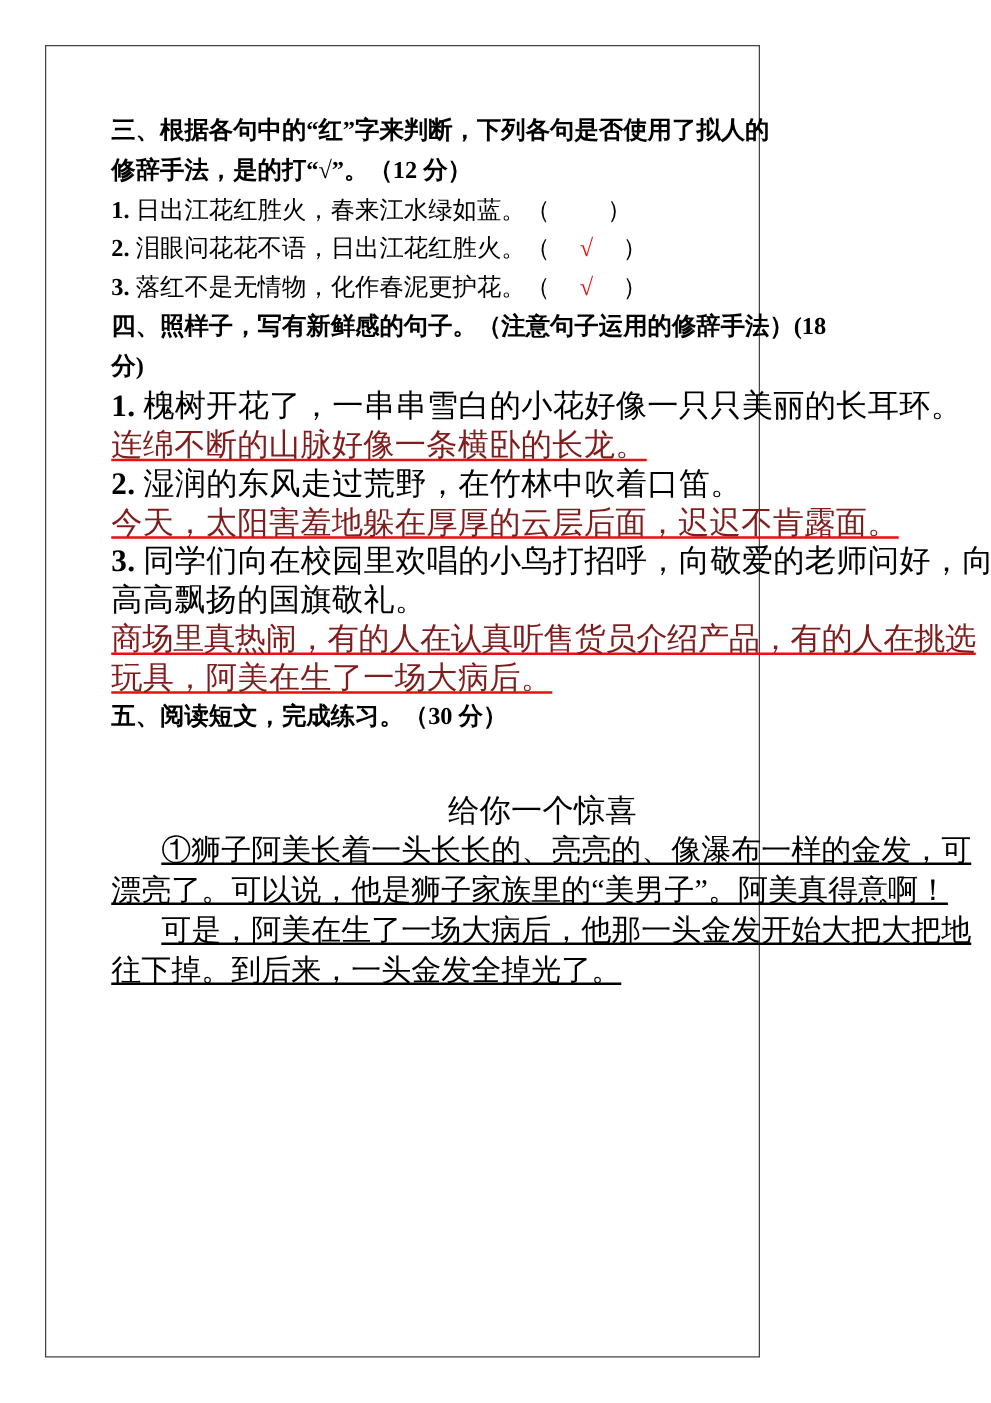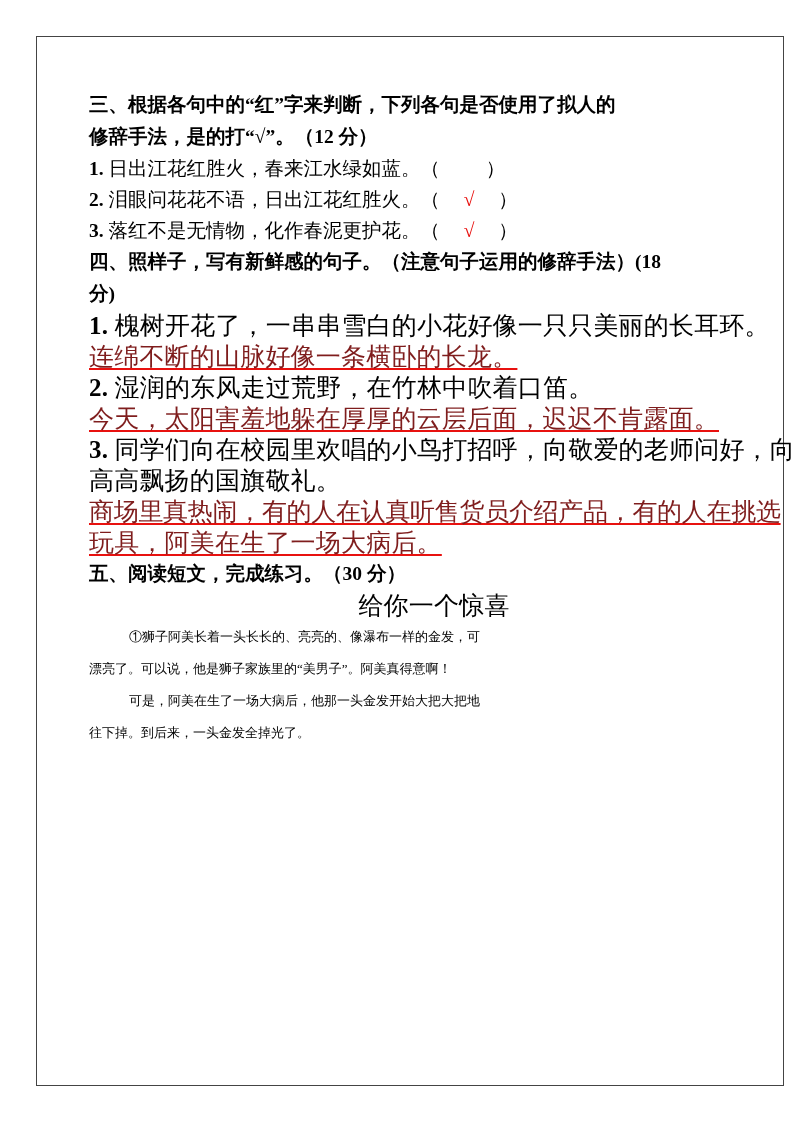--- a/index.html
+++ b/index.html
@@ -16,21 +16,21 @@
   .page {
     position: relative;
     width: 793px;
     height: 1122px;
     box-sizing: border-box;
   }
   .sheet {
     position: absolute;
     left: 36px;
     top: 36px;
-    width: 748px;
+    width: 572px;
     height: 1050px;
     border: 1px solid #444;
     box-sizing: border-box;
     background: #fff;
   }
   .content {
     position: absolute;
     left: 52px;
     top: 52px;
     width: 690px;
@@ -58,37 +58,39 @@
   }
   .check {
     color: #e8110f;
     font-weight: bold;
   }
   .indent2 {
     text-indent: 40px;
   }
   .center {
     text-align: center;
+    margin-top: 44px;
   }
   .q-row {
     font-size: 19.5px;
     line-height: 31px;
     white-space: nowrap;
   }
   .gap {
     display: inline-block;
     width: 36px;
   }
   .gap-sm {
     display: inline-block;
     width: 14px;
   }
   .parablock {
-    font-size: 13px;
+    font-size: 24px;
     line-height: 32px;
+    text-decoration: underline;
   }
   .tight {
     letter-spacing: -0.3px;
     text-align: right;
   }
 </style>
 </head>
 <body>
 
 <div class="page">

